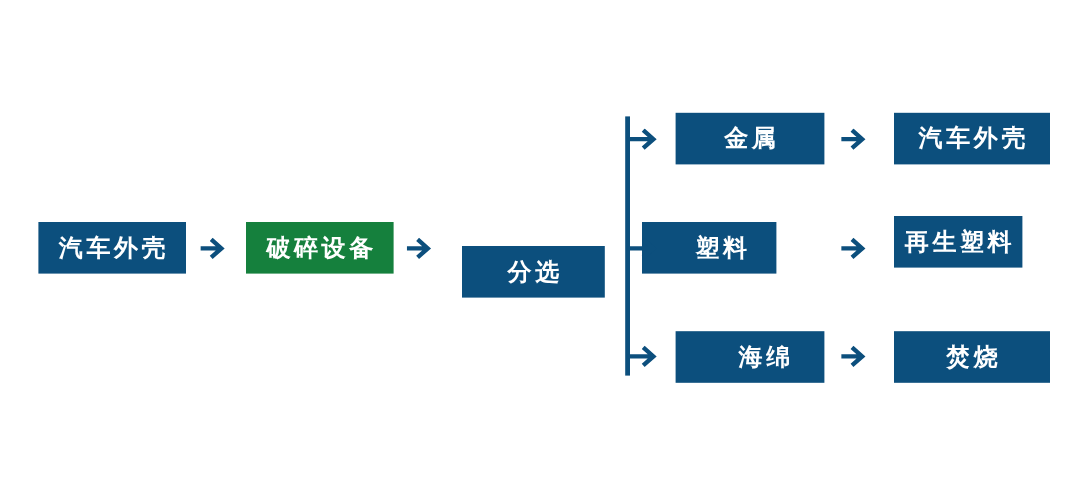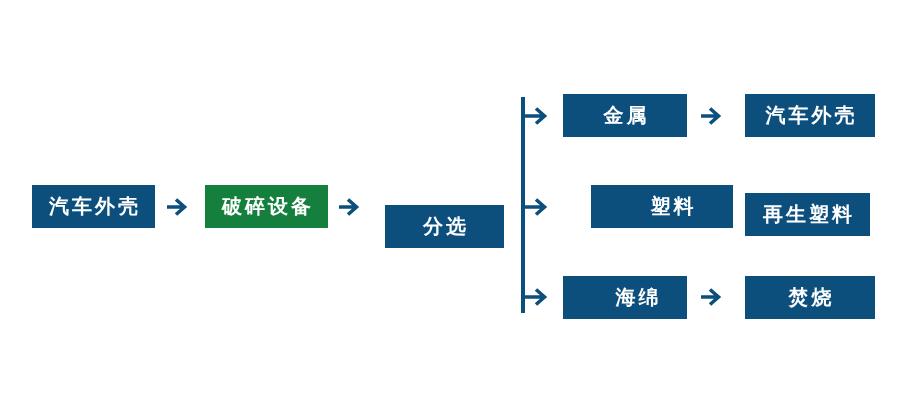--- a/index.html
+++ b/index.html
@@ -27,25 +27,25 @@
   }
   .blue { background: #0c4f7d; }
   .red  { background: #15803d; }
 
   
   .n-car      { left: 32px;  top: 185px; width: 123px; }
   .n-crush    { left: 205px; top: 185px; width: 123px; }
   .n-sort     { left: 385px; top: 185px; width: 119px; margin-top: 20px; }
   
   .n-metal    { left: 563px; top: 94px;  width: 124px; }
-  .n-plastic  { left: 591px; top: 185px; width: 142px; padding-left: 20px; }
+  .n-plastic  { left: 535px; top: 185px; width: 112px; padding-left: 20px; }
   .n-sponge   { left: 563px; top: 276px; width: 124px; padding-left: 24px; }
   
   .n-recycle  { left: 745px; top: 94px;  width: 130px; }
-  .n-replast  { left: 745px; top: 193px; width: 125px; }
+  .n-replast  { left: 745px; top: 180px; width: 107px; }
   .n-burn     { left: 745px; top: 276px; width: 130px; }
 
   .arrow {
     position: absolute;
     color: #0c4f7d;
     width: 26px;
     height: 18px;
   }
   .a1 { left: 167px; top: 198px; }
   .a2 { left: 339px; top: 198px; }

